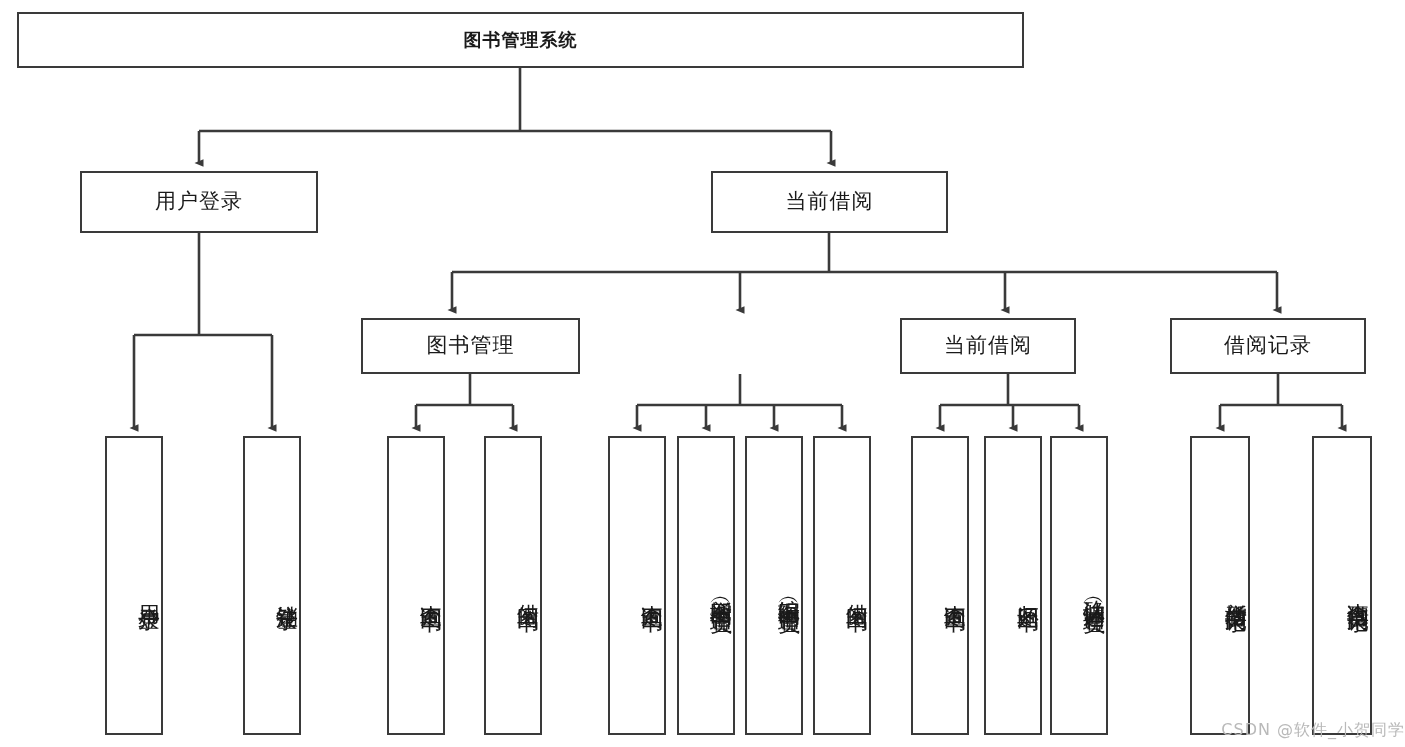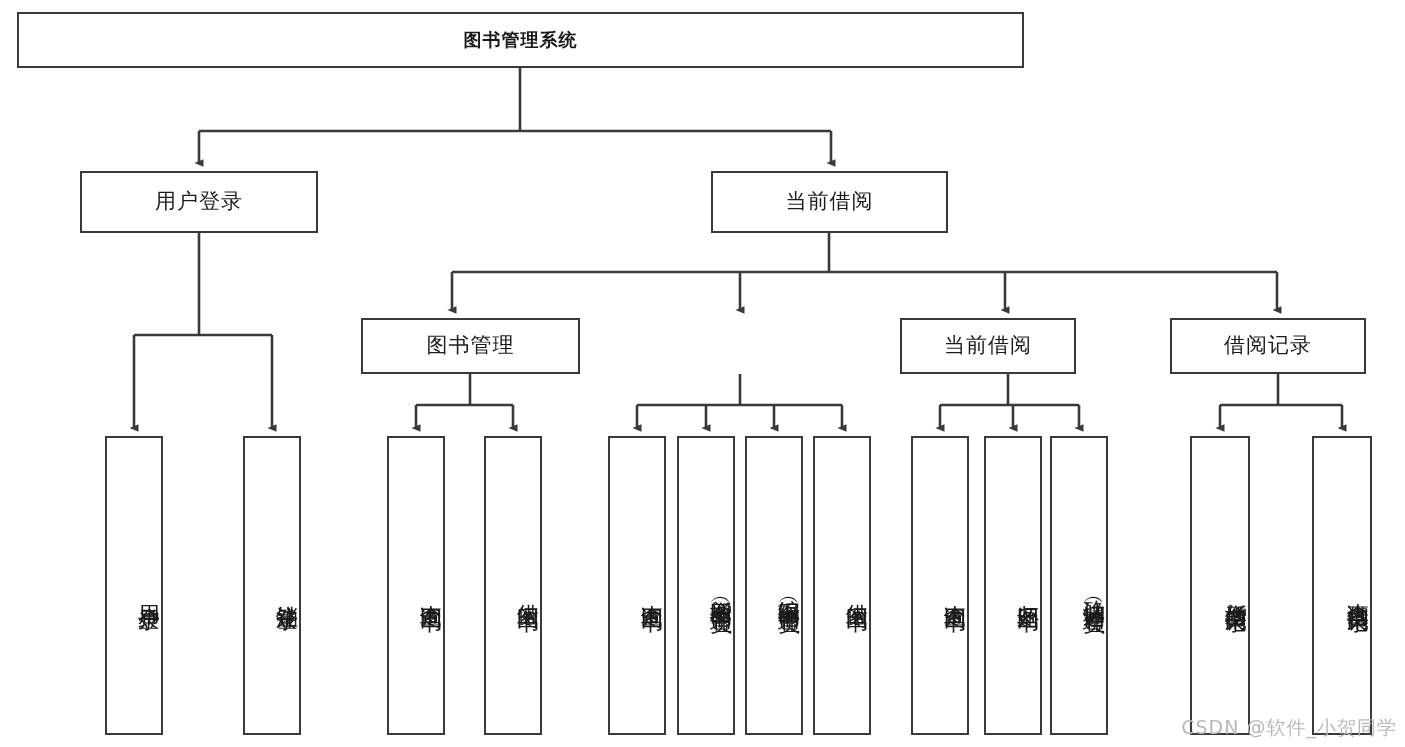--- a/index.html
+++ b/index.html
@@ -55,23 +55,23 @@
   svg#links {
     position: absolute;
     left: 0;
     top: 0;
     width: 1405px;
     height: 747px;
     pointer-events: none;
   }
   .watermark {
     position: absolute;
-    right: 8px;
+    right: 0;
     bottom: 6px;
-    font-size: 19px;
+    font-size: 16px;
     color: #b9b9b9;
     letter-spacing: 1px;
     white-space: nowrap;
   }
 </style>
 </head>
 <body>
 
 <div id="canvas">
 

